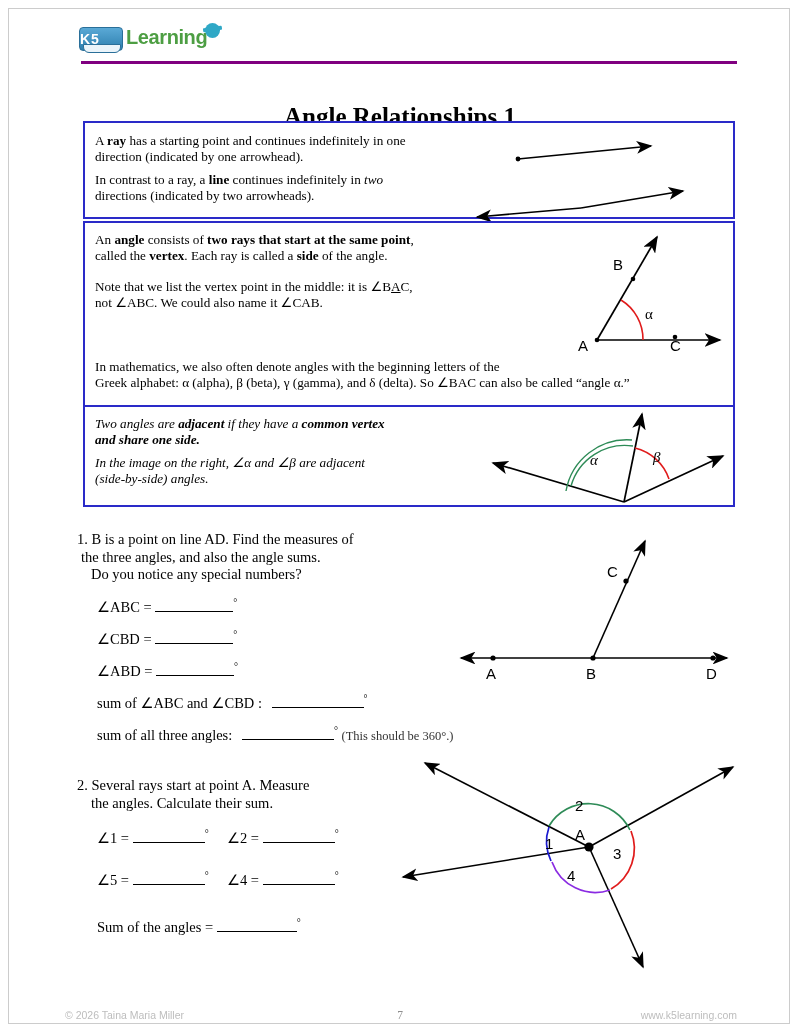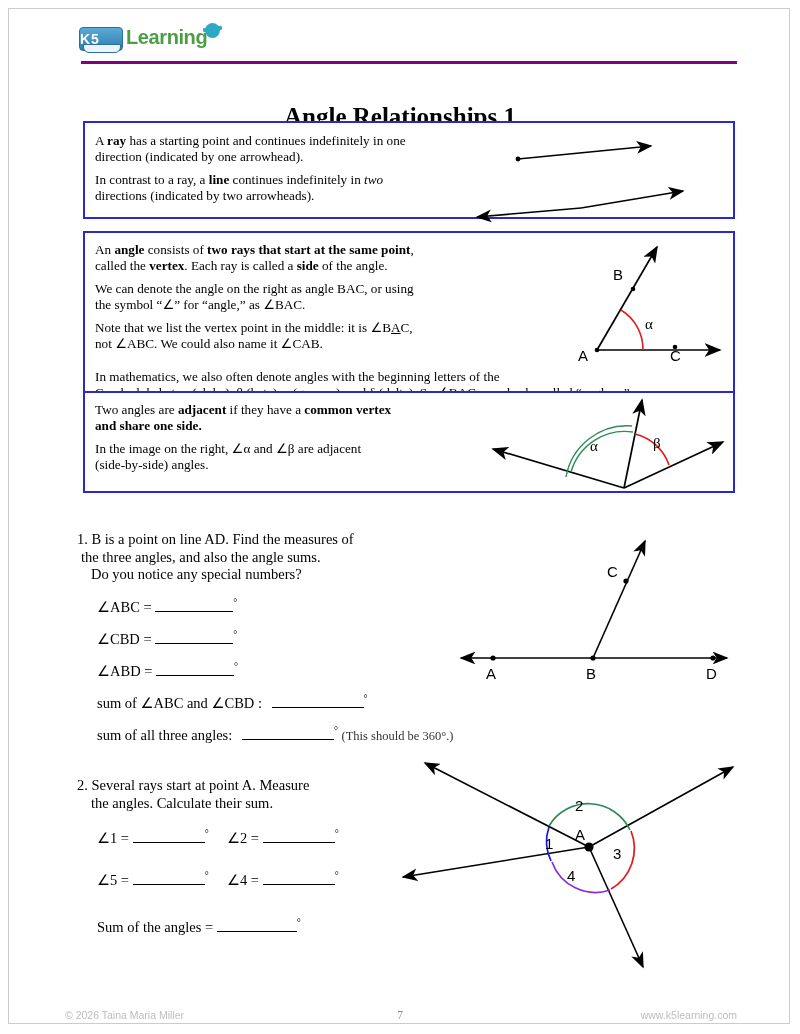--- a/index.html
+++ b/index.html
@@ -22,22 +22,22 @@
            transform:rotate(-8deg);border-radius:1px;}
 
   .hr-purple{position:absolute;left:72px;top:52px;width:656px;height:3px;background:#800080;}
 
   .title{position:absolute;left:0;top:66px;width:782px;text-align:center;
          font-size:25px;font-weight:bold;font-family:"Liberation Serif",serif;margin-top:28px;}
 
   
   .box{position:absolute;left:74px;width:652px;border:2px solid #2a2ac8;box-sizing:border-box;background:#fff;}
   #box1{top:112px;height:98px;}
-  #box2{top:222px;height:186px;}
-  #box3{top:382px;height:102px;}
+  #box2{top:212px;height:186px;}
+  #box3{top:396px;height:102px;font-style:italic;}
   .box p{margin:0;font-size:13.2px;line-height:15.5px;}
   .box .txt{position:absolute;left:10px;}
   .gap{height:8px;}
 
   
   .q{position:absolute;font-size:14.5px;line-height:17.5px;}
   .blank{display:inline-block;border-bottom:1.1px solid #000;vertical-align:baseline;}
   .deg{font-size:10px;vertical-align:super;}
   .note{font-size:12.5px;color:#333;}
   u{text-decoration:underline;}
@@ -99,24 +99,20 @@
     </svg>
   </div>
 
   <div class="box" id="box2">
     <div class="txt" style="top:9px;width:470px;">
       <p>
         An <b>angle</b> consists of <b>two rays that start at the same point</b>,<br>
         called the <b>vertex</b>. Each ray is called a <b>side</b> of the angle.
       </p>
       <div class="gap"></div>
-      <p>
-        We can denote the angle on the right as angle BAC, or using<br>
-        the symbol “∠” for “angle,” as ∠BAC.
-      </p>
       <div class="gap"></div>
       <p>
         Note that we list the vertex point in the middle: it is ∠B<u>A</u>C,<br>
         not ∠ABC. We could also name it ∠CAB.
       </p>
     </div>
     <div class="txt" style="top:136px;width:635px;">
       <p>
         In mathematics, we also often denote angles with the beginning letters of the<br>
         Greek alphabet: α (alpha), β (beta), γ (gamma), and δ (delta). So ∠BAC can also be called “angle α.”

